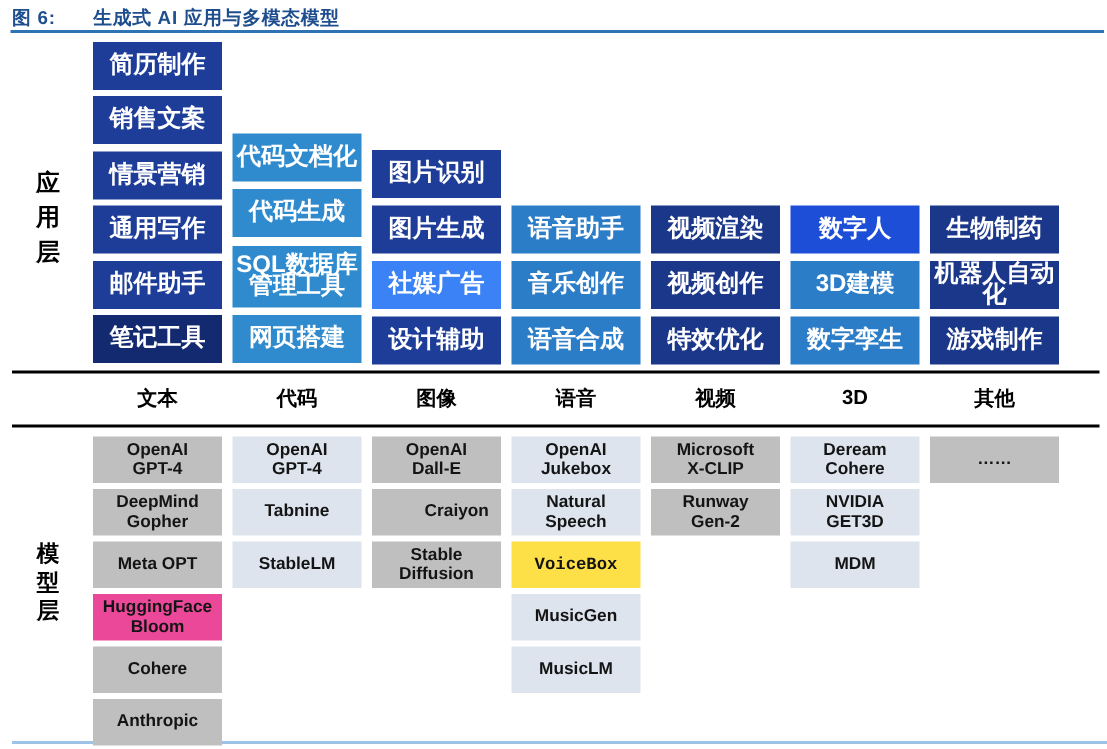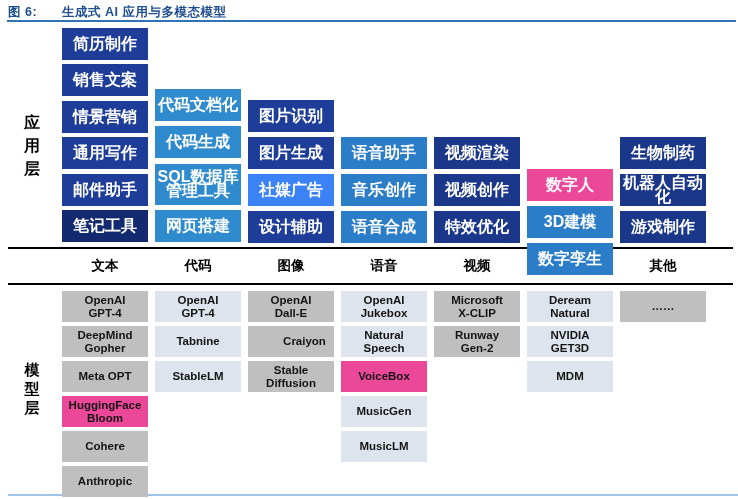--- a/index.html
+++ b/index.html
@@ -101,45 +101,45 @@
       <div class="col" style="left: 341px; top: 137px; row-gap: 5px;">
         <div class="blk app-blk" style="background: rgb(44, 125, 200);">语音助手</div>
         <div class="blk app-blk" style="background: rgb(44, 125, 200);">音乐创作</div>
         <div class="blk app-blk" style="background: rgb(44, 125, 200);">语音合成</div>
       </div>
       <div class="col" style="left: 341px; top: 291px; row-gap: 4px;">
         <div class="blk model-blk" style="background: rgb(222, 228, 238);">OpenAI
 Jukebox</div>
         <div class="blk model-blk" style="background: rgb(222, 228, 238);">Natural
 Speech</div>
-        <div class="blk model-blk" style="background: #ec4899;">VoiceBox</div>
+        <div class="blk model-blk" style="background: #fde047; font-family: Liberation Mono, monospace;">VoiceBox</div>
         <div class="blk model-blk" style="background: rgb(222, 228, 238);">MusicGen</div>
         <div class="blk model-blk" style="background: rgb(222, 228, 238);">MusicLM</div>
       </div>
       <div class="cat-header" style="left: 434px;">视频</div>
       <div class="col" style="left: 434px; top: 137px; row-gap: 5px;">
         <div class="blk app-blk" style="background: rgb(27, 55, 137);">视频渲染</div>
         <div class="blk app-blk" style="background: rgb(27, 55, 137);">视频创作</div>
         <div class="blk app-blk" style="background: rgb(27, 55, 137);">特效优化</div>
       </div>
       <div class="col" style="left: 434px; top: 291px; row-gap: 4px;">
         <div class="blk model-blk" style="background: rgb(191, 191, 191);">Microsoft
 X-CLIP</div>
         <div class="blk model-blk" style="background: rgb(191, 191, 191);">Runway
 Gen-2</div>
       </div>
       <div class="cat-header" style="left: 527px;">3D</div>
       <div class="col" style="left: 527px; top: 137px; row-gap: 5px;">
-        <div class="blk app-blk" style="background: #ec4899; margin-top: 32px;">数字人</div>
+        <div class="blk app-blk" style="background: #1d4ed8;">数字人</div>
         <div class="blk app-blk" style="background: rgb(44, 125, 200);">3D建模</div>
         <div class="blk app-blk" style="background: rgb(44, 125, 200);">数字孪生</div>
       </div>
       <div class="col" style="left: 527px; top: 291px; row-gap: 4px;">
         <div class="blk model-blk" style="background: rgb(222, 228, 238);">Deream
-Natural</div>
+Cohere</div>
         <div class="blk model-blk" style="background: rgb(222, 228, 238);">NVIDIA
 GET3D</div>
         <div class="blk model-blk" style="background: rgb(222, 228, 238);">MDM</div>
       </div>
       <div class="cat-header" style="left: 620px;">其他</div>
       <div class="col" style="left: 620px; top: 137px; row-gap: 5px;">
         <div class="blk app-blk" style="background: rgb(27, 55, 137);">生物制药</div>
         <div class="blk app-blk" style="background: rgb(27, 55, 137);">机器人自动化</div>
         <div class="blk app-blk" style="background: rgb(27, 55, 137);">游戏制作</div>
       </div>

